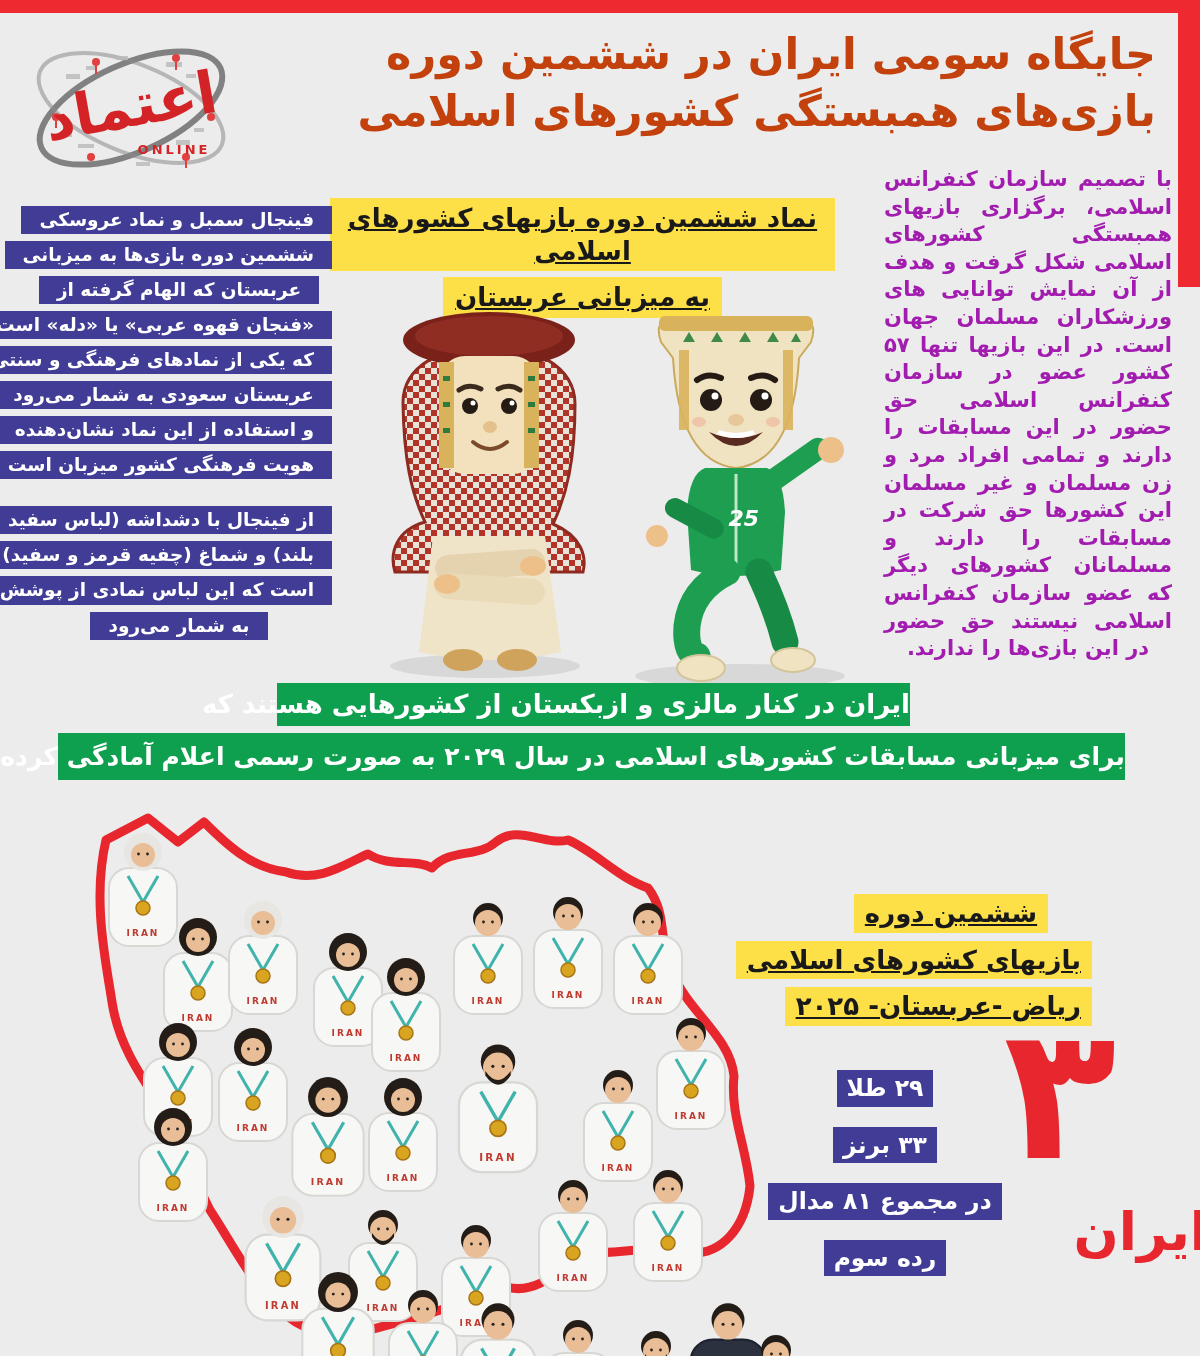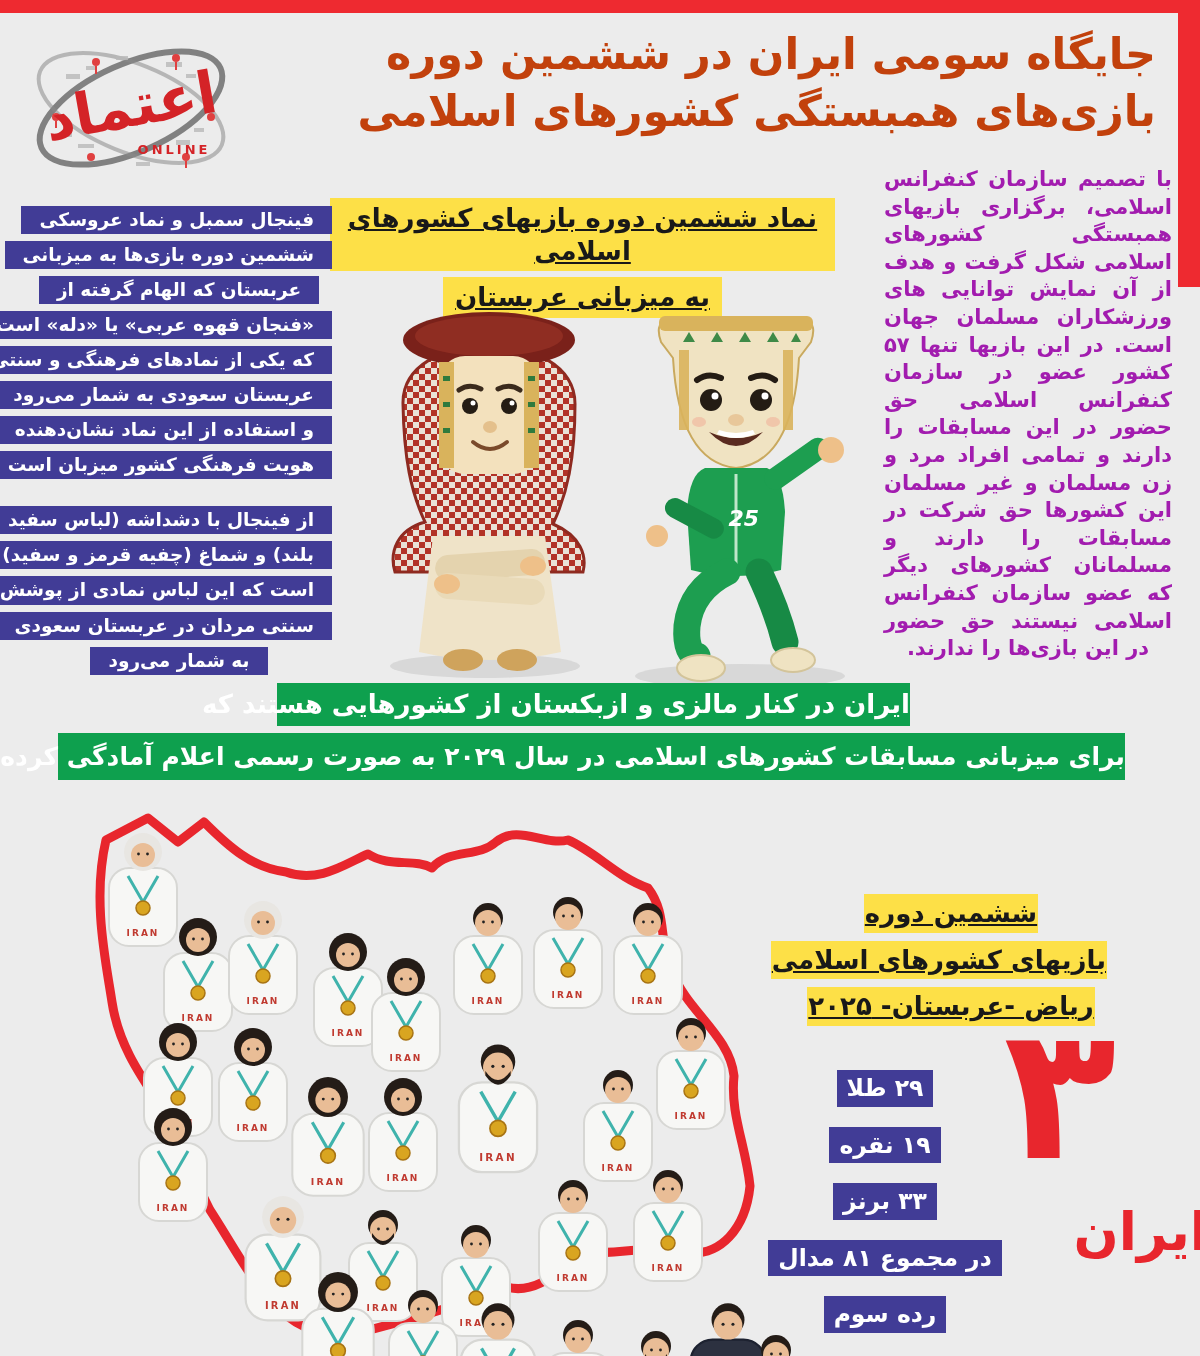--- a/index.html
+++ b/index.html
@@ -53,21 +53,21 @@
     white-space:nowrap;
   }
   .green-1{top:683px;left:277px;width:633px;height:43px;line-height:43px;font-size:26px;}
   .green-2{top:733px;left:58px;width:1067px;height:47px;line-height:47px;font-size:25px;}
 
   
   .map-collage{position:absolute;top:792px;left:28px;width:765px;height:564px;}
 
   
   .event-box{position:absolute;top:890px;left:795px;width:312px;text-align:center;}
-  .event-box .chip-yellow{font-size:26px;margin:4px 0;padding:3px 1px;white-space:nowrap;}
+  .event-box .chip-yellow{font-size:26px;margin:4px 15px;padding:3px 11px;white-space:nowrap;}
 
   
   .stats{position:absolute;top:1050px;left:768px;width:234px;text-align:center;}
   .stat-line{margin-bottom:6px;margin-top:20px;}
   .stat-chip{
     display:inline-block;background:#413c96;color:#fff;font-weight:bold;
     font-size:23.5px;line-height:1.3;padding:3px 10px;white-space:nowrap;
   }
 
   .rank-number{
@@ -227,21 +227,20 @@
         <div class="pline"><span class="pchip">که یکی از نمادهای فرهنگی و سنتی</span></div>
         <div class="pline"><span class="pchip">عربستان سعودی به شمار می‌رود</span></div>
         <div class="pline"><span class="pchip">و استفاده از این نماد نشان‌دهنده</span></div>
         <div class="pline"><span class="pchip">هویت فرهنگی کشور میزبان است</span></div>
       </div>
     <div class="para-gap"></div>
     <div>
         <div class="pline"><span class="pchip">از فینجال با دشداشه (لباس سفید</span></div>
         <div class="pline"><span class="pchip">بلند) و شماغ (چفیه قرمز و سفید)</span></div>
         <div class="pline"><span class="pchip">است که این لباس نمادی از پوشش</span></div>
-        <div class="pline"><span class="pchip">سنتی مردان در عربستان سعودی</span></div>
         <div class="pline"><span class="pchip">به شمار می‌رود</span></div>
       </div>
   </div>
 
   <div class="green-banner green-1">ایران در کنار مالزی و ازبکستان از کشورهایی هستند که</div>
   <div class="green-banner green-2">برای میزبانی مسابقات کشورهای اسلامی در سال ۲۰۲۹ به صورت رسمی اعلام آمادگی کرده‌اند</div>
 
   <svg class="map-collage" viewBox="0 0 765 564">
     <path d="M 78 48 L 120 26 L 150 50 L 176 30
          C 200 54, 224 76, 258 80 C 292 92, 320 70, 340 62
@@ -538,21 +537,20 @@
   </svg>
 
   <div class="event-box">
       <div class="event-line"><span class="chip-yellow">ششمین دوره</span></div>
       <div class="event-line"><span class="chip-yellow">بازیهای کشورهای اسلامی</span></div>
       <div class="event-line"><span class="chip-yellow">ریاض -عربستان- ۲۰۲۵</span></div>
     </div>
 
   <div class="stats">
       <div class="stat-line"><span class="stat-chip">۲۹ طلا</span></div>
-      <div class="stat-line"><span class="stat-chip">۱۹ نقره</span></div>
       <div class="stat-line"><span class="stat-chip">۳۳ برنز</span></div>
       <div class="stat-line"><span class="stat-chip">در مجموع ۸۱ مدال</span></div>
       <div class="stat-line"><span class="stat-chip">رده سوم</span></div>
     </div>
 
   <div class="rank-number">۳</div>
   <div class="rank-country">ایران</div>
 
 </div>
 

